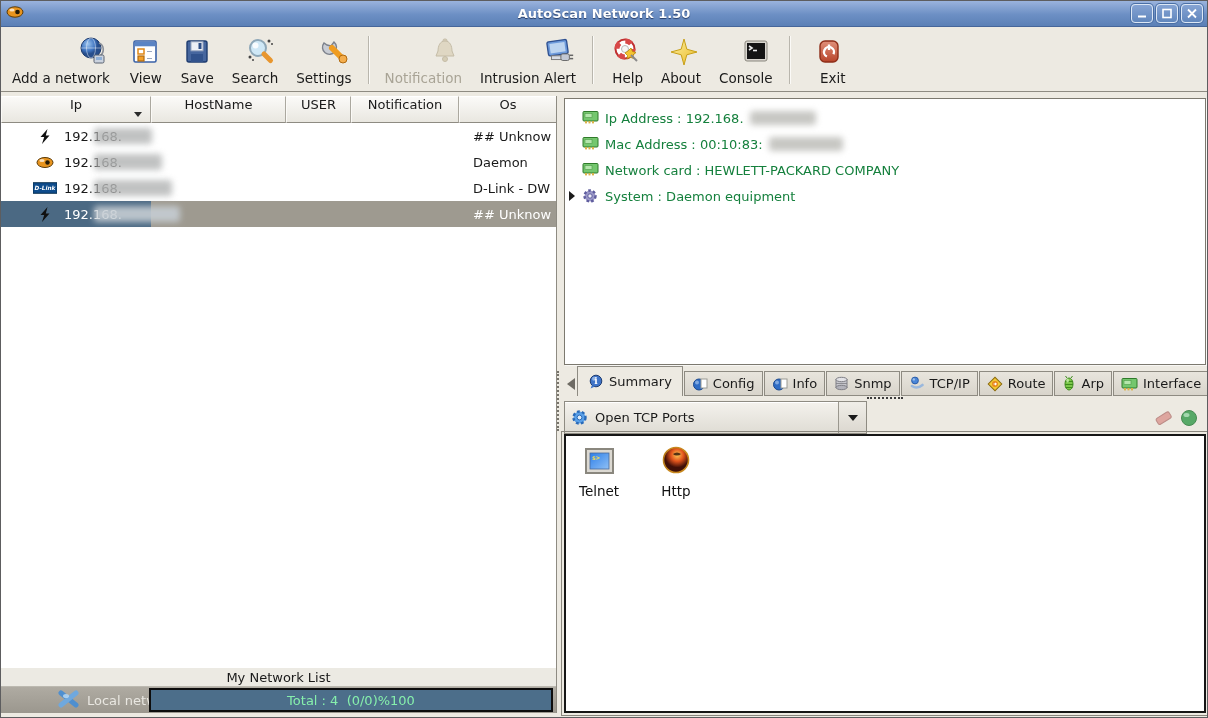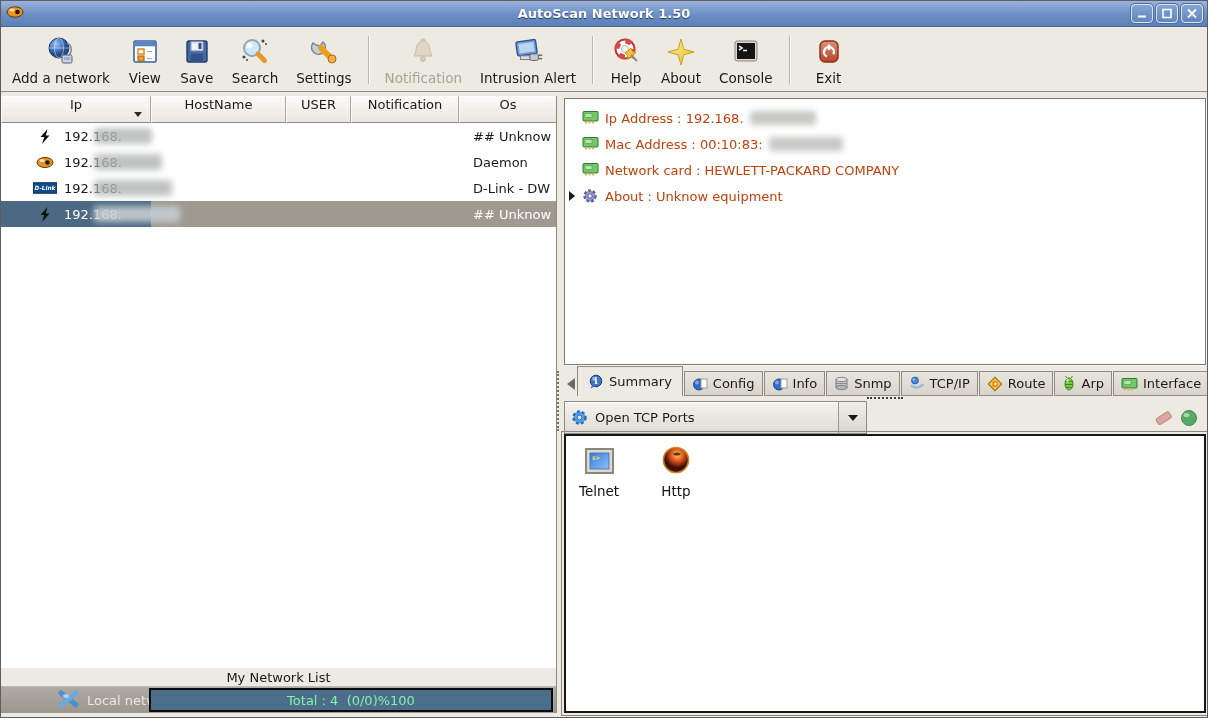--- a/index.html
+++ b/index.html
@@ -16,21 +16,21 @@
   .title-text{position:absolute;left:0;right:0;text-align:center;color:#fff;
     font-weight:bold;font-size:13px;text-shadow:0 1px 1px rgba(25,45,85,.85);}
   .title-icon{margin-left:5px;z-index:2;}
   .win-buttons{position:absolute;right:4px;top:3px;display:flex;gap:3px;z-index:3;}
   .win-btn{width:22px;height:19px;border:1px solid #DCE7F5;border-radius:4px;
     background:linear-gradient(#85A3D3,#6187BD);box-shadow:0 0 0 1px #4a6fa5;
     display:flex;align-items:center;justify-content:center;cursor:pointer;}
   
   .toolbar{position:absolute;top:27px;left:0;right:0;height:64px;background:#EDEAE2;
     border-bottom:1px solid #8E8B82;display:flex;align-items:flex-start;padding:5px 2px 0 2px;}
-  .tb-item{display:flex;flex-direction:column;align-items:center;gap:1px;padding:2px 9px;border-radius:3px;}
+  .tb-item{display:flex;flex-direction:column;align-items:flex-end;gap:1px;padding:2px 9px;border-radius:3px;}
   .tb-icon{width:34px;height:34px;display:flex;align-items:center;justify-content:center;}
   .tb-label{font-size:13.5px;white-space:nowrap;}
   .tb-item.disabled .tb-label{color:#A9A496;}
   .tb-item.disabled .tb-icon{opacity:.55;filter:grayscale(.3);}
   .tb-sep{width:1px;height:48px;background:#B9B6AD;margin:3px 7px 0 7px;box-shadow:1px 0 0 #fbfaf7;}
   
   .left-panel{position:absolute;left:0;top:95px;width:556px;height:617px;background:#fff;
     border-right:1px solid #8E8B82;}
   .thead{display:flex;height:27px;}
   .th{background:linear-gradient(#FBFAF8,#E9E7E0);border-top:1px solid #fff;
@@ -54,21 +54,21 @@
     border-top:1px solid #fff;border-bottom:1px solid #BCB9B0;
     display:flex;align-items:center;justify-content:center;}
   .status-row{position:absolute;left:0;right:0;top:591px;height:26px;
     background:linear-gradient(#AFABA2,#9B978E);display:flex;align-items:center;color:#E9E7E1;}
   .ln-icon{margin-left:56px;margin-right:7px;}
   .progress{position:absolute;left:148px;top:1px;width:404px;height:24px;background:#4C6E8A;
     border:2px solid #0d0d0d;color:#86efac;display:flex;align-items:center;justify-content:center;white-space:pre;}
   
   .summary-box{position:absolute;left:563px;top:97px;width:642px;height:267px;background:#fff;
     border:1px solid #7c796f;box-shadow:inset -1px -1px 0 #fff, 1px 1px 0 #f8f7f4;padding-top:6px;}
-  .sum-line{position:relative;display:flex;align-items:center;height:26px;padding-left:40px;color:#c2410c;}
+  .sum-line{position:relative;display:flex;align-items:center;height:26px;padding-left:40px;color:#15803d;}
   .sum-icon{position:absolute;left:17px;top:5px;}
   .sum-expander{position:absolute;left:4px;top:8px;width:0;height:0;cursor:pointer;
     border-top:5px solid transparent;border-bottom:5px solid transparent;border-left:6px solid #1a1a1a;}
   .sum-blob{display:inline-block;height:14px;border-radius:3px;background:#c7c7c3;
     filter:blur(3px);margin-left:6px;}
   
   .tabbar{position:absolute;left:563px;top:365px;width:642px;height:30px;display:flex;align-items:flex-end;}
   .tab-scroll{width:13px;height:24px;display:flex;align-items:center;justify-content:center;cursor:pointer;flex:none;}
   .arr-left{width:0;height:0;border-top:6px solid transparent;border-bottom:6px solid transparent;border-right:8px solid #6e6b64;}
   .tab{height:25px;display:flex;align-items:center;gap:5px;padding:0 7px;margin-right:1px;
@@ -442,21 +442,21 @@
       <span>Network card : HEWLETT-PACKARD COMPANY</span>
     </div>
     <div class="sum-line">
       <span class="sum-expander"></span>
       <span class="sum-icon">
         <svg width="16" height="16" viewBox="0 0 16 16">
             <circle cx="8" cy="8" r="5.5" fill="#9A98C8" stroke="#5F5D9E" stroke-width="2.4" stroke-dasharray="2.6 2.1"></circle>
             <circle cx="8" cy="8" r="2.2" fill="#EDEDF6" stroke="#5F5D9E"></circle>
           </svg>
       </span>
-      <span>About : Unknow equipment</span>
+      <span>System : Daemon equipment</span>
     </div>
   </div>
 
   <div class="tabbar">
     <div class="tab-scroll">
         <span class="arr-left"></span>
       </div>
 
     <div class="tab active">
       <svg width="16" height="16" viewBox="0 0 16 16">

